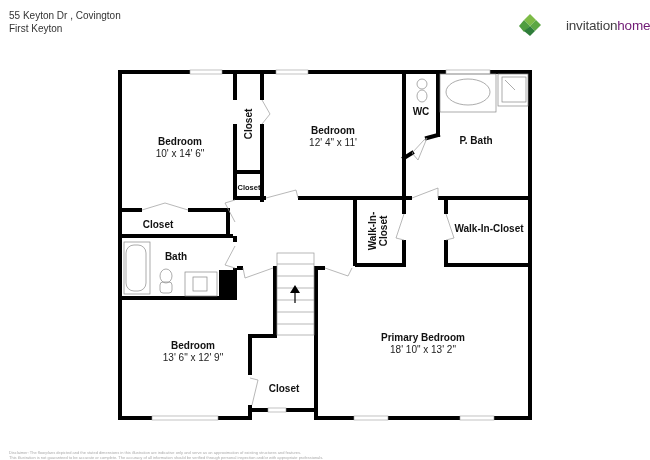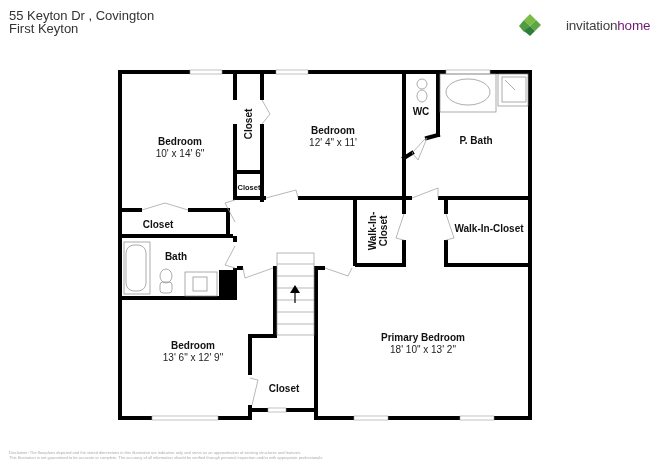--- a/index.html
+++ b/index.html
@@ -1,17 +1,17 @@
 <!DOCTYPE html>
 <html><head>
 <meta charset="utf-8">
 <style>
   html, body { margin:0; padding:0; background:#ffffff; }
   body { width:650px; height:460px; position:relative; overflow:hidden; font-family:"Liberation Sans", sans-serif; color:#222; }
-  .hdr { position:absolute; left:9px; top:9px; font-size:13px; line-height:13px; color:#333; }
+  .hdr { position:absolute; left:9px; top:9px; font-size:10px; line-height:13px; color:#333; }
   .logo { position:absolute; left:519px; top:14px; display:flex; align-items:center; }
   .logo-text { font-size:13.5px; letter-spacing:-0.2px; margin-left:5px; }
   .logo-text .a { color:#404040;padding-left:20px; }
   .logo-text .b { color:#701a75; }
   svg.plan { position:absolute; left:0; top:0; }
   .disc { position:absolute; left:9px; top:450px; font-size:4px; color:#aaa; line-height:5px; white-space:nowrap; }
   text.rn { font-family:"Liberation Sans", sans-serif; font-weight:bold; font-size:10px; fill:#111; }
   text.rd { font-family:"Liberation Sans", sans-serif; font-size:10px; fill:#222; }
   text.sm { font-family:"Liberation Sans", sans-serif; font-weight:bold; font-size:7.5px; fill:#111; }
 </style>

